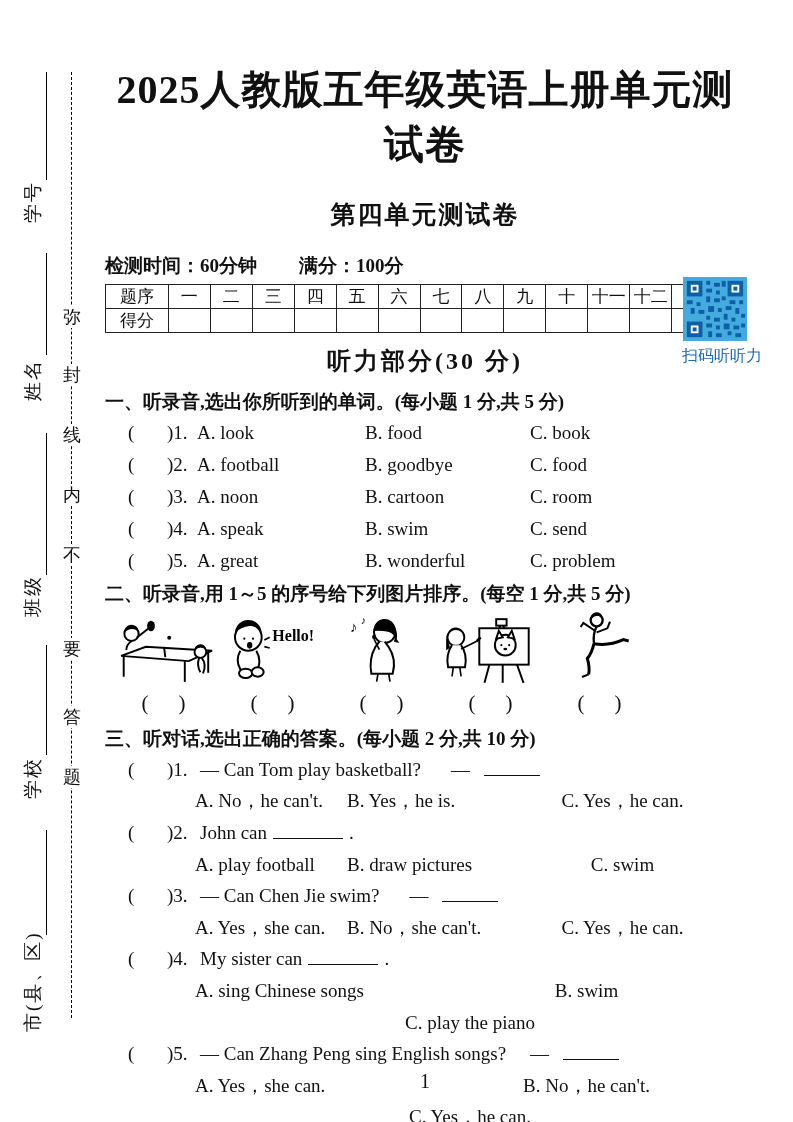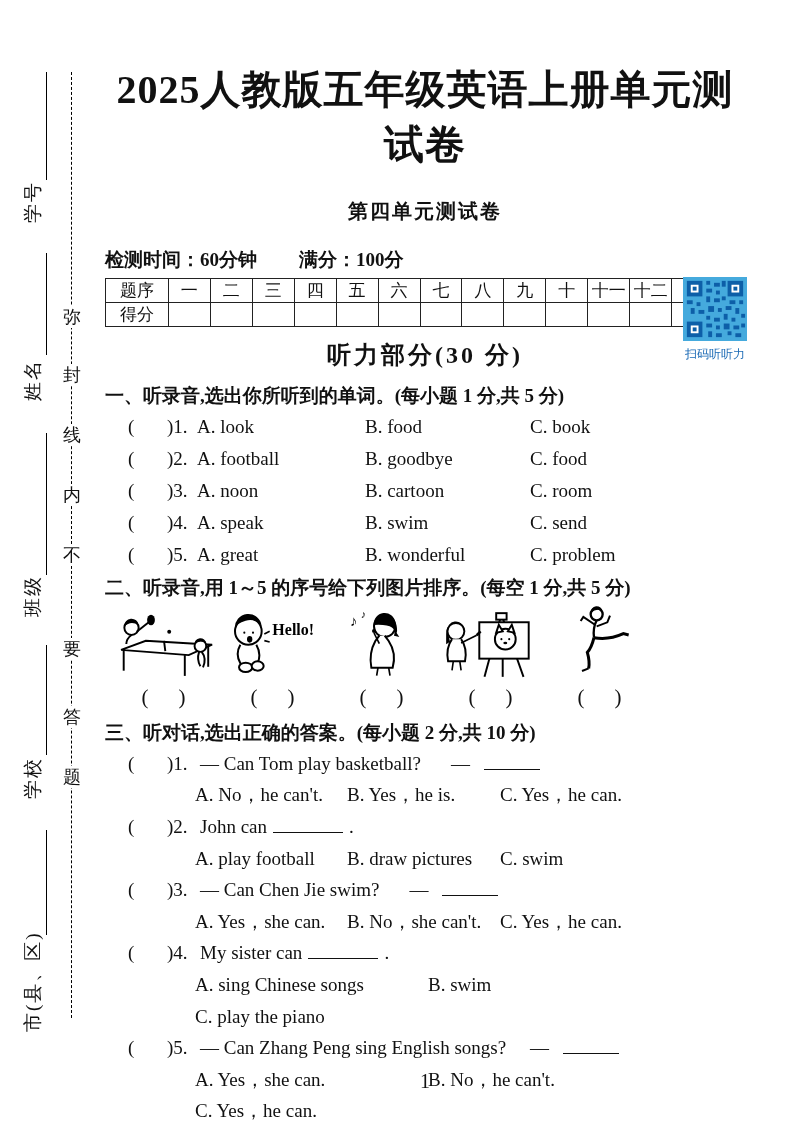--- a/index.html
+++ b/index.html
@@ -11,32 +11,32 @@
   .side-label{position:absolute;transform:rotate(-90deg);white-space:nowrap;
               font-size:19px;letter-spacing:2px;text-align:center;
               font-family:"Liberation Serif","DejaVu Serif",serif;}
   .seal-dash{position:absolute;left:71px;top:72px;height:946px;width:0;border-left:1.6px dashed #000;}
   .seal-char{position:absolute;left:61px;width:22px;text-align:center;font-size:18px;
              background:#fff;line-height:22px;}
 
   
   .content{position:absolute;left:105px;top:0;width:640px;}
   .title{margin-top:62px;text-align:center;font-size:40px;font-weight:bold;letter-spacing:1px;}
-  .subtitle{margin-top:26px;text-align:center;font-size:20px;font-weight:bold;letter-spacing:2px;}
+  .subtitle{margin-top:26px;text-align:center;font-size:25px;font-weight:bold;letter-spacing:2px;}
   .infoline{margin-top:22px;text-align:left;font-size:19px;font-weight:bold;}
   .infoline .gap{display:inline-block;width:42px;}
 
   table.score{border-collapse:collapse;margin-top:5px;table-layout:fixed;border-radius:7px;}
   table.score td{border:1.6px solid #222;height:23px;text-align:center;font-size:17px;padding:0;}
   td.c-first{width:62px;} td.c-num{width:41px;} td.c-last{width:72px;}
 
   .listen-head{margin-top:12px;text-align:center;font-size:24px;font-weight:bold;letter-spacing:3px;}
 
   .qr-wrap{position:absolute;left:577px;top:277px;width:66px;text-align:center;}
-  .qr-caption{font-size:12px;color:#1b6ab5;margin-top:1px;letter-spacing:0px;white-space:nowrap;}
+  .qr-caption{font-size:16px;color:#1b6ab5;margin-top:1px;letter-spacing:0px;white-space:nowrap;}
 
   .sec-head{font-size:19px;font-weight:bold;margin-top:10px;height:30px;display:flex;align-items:center;}
   .sec-head.tight{margin-top:2px;}
 
   
   .s1row{display:flex;align-items:center;height:32px;font-size:19px;padding-left:23px;}
   .s1row .p-open{width:39px;}
   .s1row .closenum{width:30px;white-space:nowrap;}
   .s1row .oa{width:168px;white-space:nowrap;}
   .s1row .ob{width:165px;white-space:nowrap;}
@@ -56,21 +56,21 @@
   .qline .closenum{width:33px;white-space:nowrap;}
   .stemwrap{white-space:nowrap;}
   .blank{display:inline-block;width:56px;height:14px;border-bottom:1.6px solid #111;}
   .blank.inline{width:70px;margin:0 6px;}
   .tail{margin-left:30px;}
   .tail .blank{margin-left:14px;}
   .opts{padding-left:90px;}
   .opts .o1{width:152px;white-space:nowrap;}
   .opts .o1w{width:233px;white-space:nowrap;}
   .opts .o2{width:153px;white-space:nowrap;}
-  .opts .o3{flex:1;white-space:nowrap;}
+  .opts .o3{flex:1;white-space:nowrap;text-align:center;}
 
   .pagenum{position:absolute;left:0;top:1070px;width:640px;text-align:center;font-size:20px;}
 
   svg text{font-family:"Liberation Serif","DejaVu Serif",serif;}
 </style>
 </head>
 <body>
 
 <div class="page">
 

